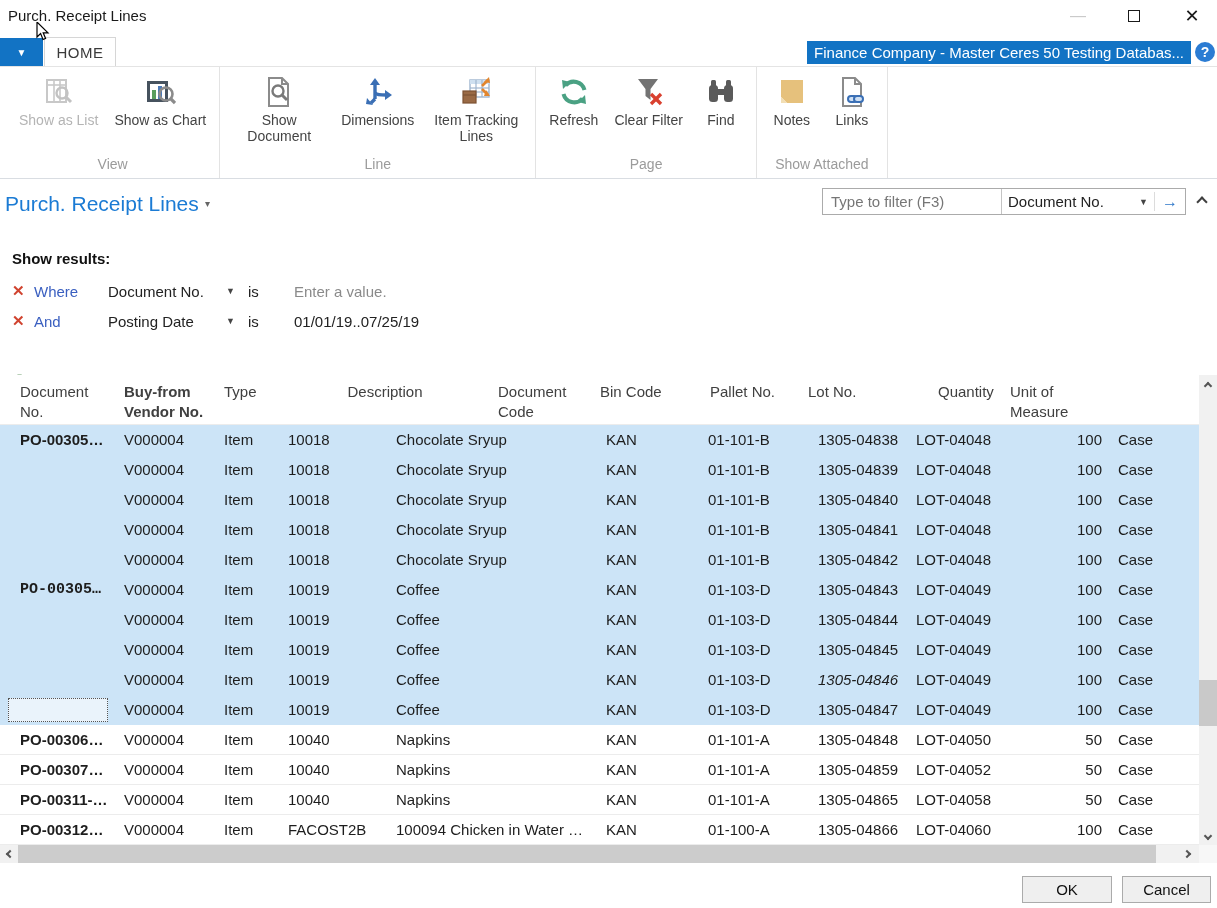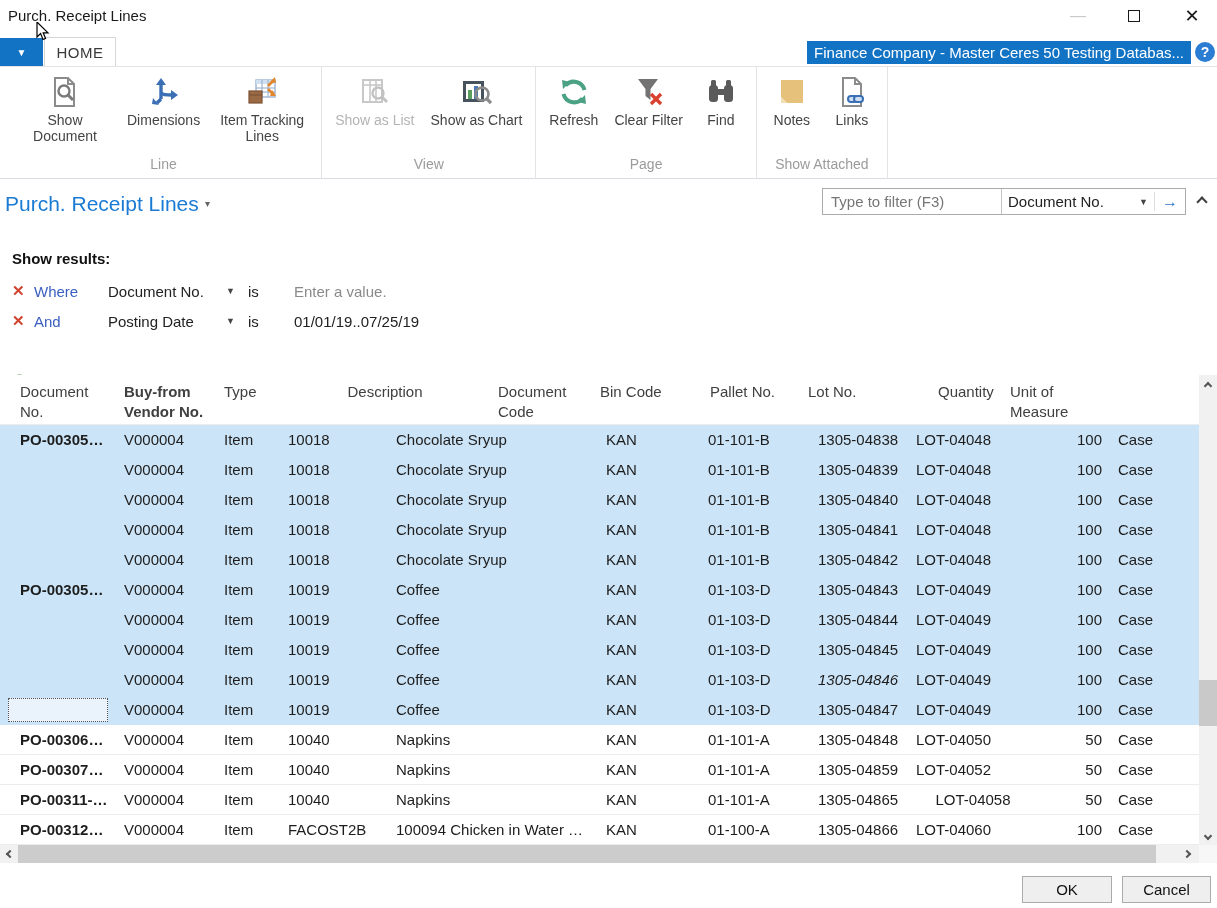--- a/index.html
+++ b/index.html
@@ -114,20 +114,51 @@
   <div class="appmenu-btn">▼</div>
   <div class="home-tab">HOME</div>
   <div class="company-badge">Finance Company - Master Ceres 50 Testing Databas...</div>
   <div class="help-btn">?</div>
 </div>
 
 <div class="ribbon">
     <div style="display:flex;" id="ribbon-groups">
       <div class="ribbon-group">
         <div class="group-buttons">
+          <div class="ribbon-button disabled">
+            <span class="rb-icon">
+              <svg width="32" height="32" viewBox="0 0 32 32">
+                <rect x="4" y="4" width="19" height="22" fill="#fff" stroke="#c8c8c8" stroke-width="2"></rect>
+                <line x1="11" y1="4" x2="11" y2="26" stroke="#c8c8c8" stroke-width="1.6"></line>
+                <line x1="17" y1="4" x2="17" y2="26" stroke="#c8c8c8" stroke-width="1.6"></line>
+                <line x1="4" y1="9" x2="23" y2="9" stroke="#c8c8c8" stroke-width="1.6"></line>
+                <circle cx="19" cy="17" r="5.5" fill="none" stroke="#c2c2c2" stroke-width="2.4"></circle>
+                <line x1="23" y1="21" x2="28" y2="26" stroke="#c2c2c2" stroke-width="3"></line>
+              </svg>
+            </span>
+            <div class="rb-label">Show as List</div>
+          </div>
+          <div class="ribbon-button">
+            <span class="rb-icon">
+              <svg width="32" height="32" viewBox="0 0 32 32">
+                <rect x="3" y="5" width="21" height="21" fill="#46525e"></rect>
+                <rect x="6" y="8" width="15" height="15" fill="#fff"></rect>
+                <rect x="8" y="14" width="4" height="9" fill="#5a9e5d"></rect>
+                <rect x="14" y="10" width="4" height="13" fill="#4a79b8"></rect>
+                <circle cx="22" cy="18" r="6.5" fill="none" stroke="#8b8b8b" stroke-width="2.6"></circle>
+                <line x1="26.5" y1="22.5" x2="31" y2="27" stroke="#8b8b8b" stroke-width="3.2"></line>
+              </svg>
+            </span>
+            <div class="rb-label">Show as Chart</div>
+          </div>
+        </div>
+        <div class="group-label">View</div>
+      </div>
+      <div class="ribbon-group">
+        <div class="group-buttons">
           <div class="ribbon-button">
             <span class="rb-icon">
               <svg width="32" height="32" viewBox="0 0 32 32">
                 <path d="M6 2h13l6 6v22H6z" fill="#fff" stroke="#8b8b8b" stroke-width="2"></path>
                 <path d="M19 2v6h6" fill="none" stroke="#8b8b8b" stroke-width="2"></path>
                 <circle cx="15" cy="15" r="5.5" fill="none" stroke="#7a7a7a" stroke-width="2.4"></circle>
                 <line x1="19" y1="19" x2="24" y2="24" stroke="#7a7a7a" stroke-width="3"></line>
               </svg>
             </span>
             <div class="rb-label">Show Document</div>
@@ -167,51 +198,20 @@
                 <g fill="#e2862e">
                   <polygon points="29,1 30,7 24,6"></polygon>
                   <polygon points="30,20 24,20 26,14"></polygon>
                 </g>
               </svg>
             </span>
             <div class="rb-label">Item Tracking Lines</div>
           </div>
         </div>
         <div class="group-label">Line</div>
-      </div>
-      <div class="ribbon-group">
-        <div class="group-buttons">
-          <div class="ribbon-button disabled">
-            <span class="rb-icon">
-              <svg width="32" height="32" viewBox="0 0 32 32">
-                <rect x="4" y="4" width="19" height="22" fill="#fff" stroke="#c8c8c8" stroke-width="2"></rect>
-                <line x1="11" y1="4" x2="11" y2="26" stroke="#c8c8c8" stroke-width="1.6"></line>
-                <line x1="17" y1="4" x2="17" y2="26" stroke="#c8c8c8" stroke-width="1.6"></line>
-                <line x1="4" y1="9" x2="23" y2="9" stroke="#c8c8c8" stroke-width="1.6"></line>
-                <circle cx="19" cy="17" r="5.5" fill="none" stroke="#c2c2c2" stroke-width="2.4"></circle>
-                <line x1="23" y1="21" x2="28" y2="26" stroke="#c2c2c2" stroke-width="3"></line>
-              </svg>
-            </span>
-            <div class="rb-label">Show as List</div>
-          </div>
-          <div class="ribbon-button">
-            <span class="rb-icon">
-              <svg width="32" height="32" viewBox="0 0 32 32">
-                <rect x="3" y="5" width="21" height="21" fill="#46525e"></rect>
-                <rect x="6" y="8" width="15" height="15" fill="#fff"></rect>
-                <rect x="8" y="14" width="4" height="9" fill="#5a9e5d"></rect>
-                <rect x="14" y="10" width="4" height="13" fill="#4a79b8"></rect>
-                <circle cx="22" cy="18" r="6.5" fill="none" stroke="#8b8b8b" stroke-width="2.6"></circle>
-                <line x1="26.5" y1="22.5" x2="31" y2="27" stroke="#8b8b8b" stroke-width="3.2"></line>
-              </svg>
-            </span>
-            <div class="rb-label">Show as Chart</div>
-          </div>
-        </div>
-        <div class="group-label">View</div>
       </div>
       <div class="ribbon-group">
         <div class="group-buttons">
           <div class="ribbon-button">
             <span class="rb-icon">
               <svg width="32" height="32" viewBox="0 0 32 32">
                 <g fill="none" stroke="#4aa183" stroke-width="4">
                   <path d="M26.5 14a11 11 0 0 0-19-4.5"></path>
                   <path d="M5.5 18a11 11 0 0 0 19 4.5"></path>
                 </g>
@@ -395,21 +395,21 @@
         <div class="gr-cell" style="width: 108px; text-align: left;">10018</div>
         <div class="gr-cell" style="width: 210px; text-align: left;">Chocolate Sryup</div>
         <div class="gr-cell" style="width: 102px; text-align: left;">KAN</div>
         <div class="gr-cell" style="width: 110px; text-align: left;">01-101-B</div>
         <div class="gr-cell" style="width: 98px; text-align: left;">1305-04842</div>
         <div class="gr-cell" style="width: 130px; text-align: left;">LOT-04048</div>
         <div class="gr-cell" style="width: 72px; text-align: right;">100</div>
         <div class="gr-cell" style="width: 86px; text-align: left;">Case</div>
       </div>
       <div class="grid-row hl">
-        <div class="gr-cell bold" style="width: 116px; text-align: center; padding-left: 20px;">PO-00305-2R</div>
+        <div class="gr-cell bold" style="width: 116px; text-align: center; padding-left: 20px; font-family: Liberation Mono, monospace;">PO-00305-2R</div>
         <div class="gr-cell" style="width: 100px; text-align: left;">V000004</div>
         <div class="gr-cell" style="width: 64px; text-align: left;">Item</div>
         <div class="gr-cell" style="width: 108px; text-align: left;">10019</div>
         <div class="gr-cell" style="width: 210px; text-align: left;">Coffee</div>
         <div class="gr-cell" style="width: 102px; text-align: left;">KAN</div>
         <div class="gr-cell" style="width: 110px; text-align: left;">01-103-D</div>
         <div class="gr-cell" style="width: 98px; text-align: left;">1305-04843</div>
         <div class="gr-cell" style="width: 130px; text-align: left;">LOT-04049</div>
         <div class="gr-cell" style="width: 72px; text-align: right;">100</div>
         <div class="gr-cell" style="width: 86px; text-align: left;">Case</div>
@@ -496,21 +496,21 @@
       </div>
       <div class="grid-row">
         <div class="gr-cell bold" style="width: 116px; text-align: left; padding-left: 20px;">PO-00311-1R</div>
         <div class="gr-cell" style="width: 100px; text-align: left;">V000004</div>
         <div class="gr-cell" style="width: 64px; text-align: left;">Item</div>
         <div class="gr-cell" style="width: 108px; text-align: left;">10040</div>
         <div class="gr-cell" style="width: 210px; text-align: left;">Napkins</div>
         <div class="gr-cell" style="width: 102px; text-align: left;">KAN</div>
         <div class="gr-cell" style="width: 110px; text-align: left;">01-101-A</div>
         <div class="gr-cell" style="width: 98px; text-align: left;">1305-04865</div>
-        <div class="gr-cell" style="width: 130px; text-align: center;">LOT-04058</div>
+        <div class="gr-cell" style="width: 130px; text-align: left;">LOT-04058</div>
         <div class="gr-cell" style="width: 72px; text-align: right;">50</div>
         <div class="gr-cell" style="width: 86px; text-align: left;">Case</div>
       </div>
       <div class="grid-row">
         <div class="gr-cell bold" style="width: 116px; text-align: left; padding-left: 20px;">PO-00312-1R</div>
         <div class="gr-cell" style="width: 100px; text-align: left;">V000004</div>
         <div class="gr-cell" style="width: 64px; text-align: left;">Item</div>
         <div class="gr-cell" style="width: 108px; text-align: left;">FACOST2B</div>
         <div class="gr-cell" style="width: 210px; text-align: left;">100094  Chicken in Water Ca...</div>
         <div class="gr-cell" style="width: 102px; text-align: left;">KAN</div>

